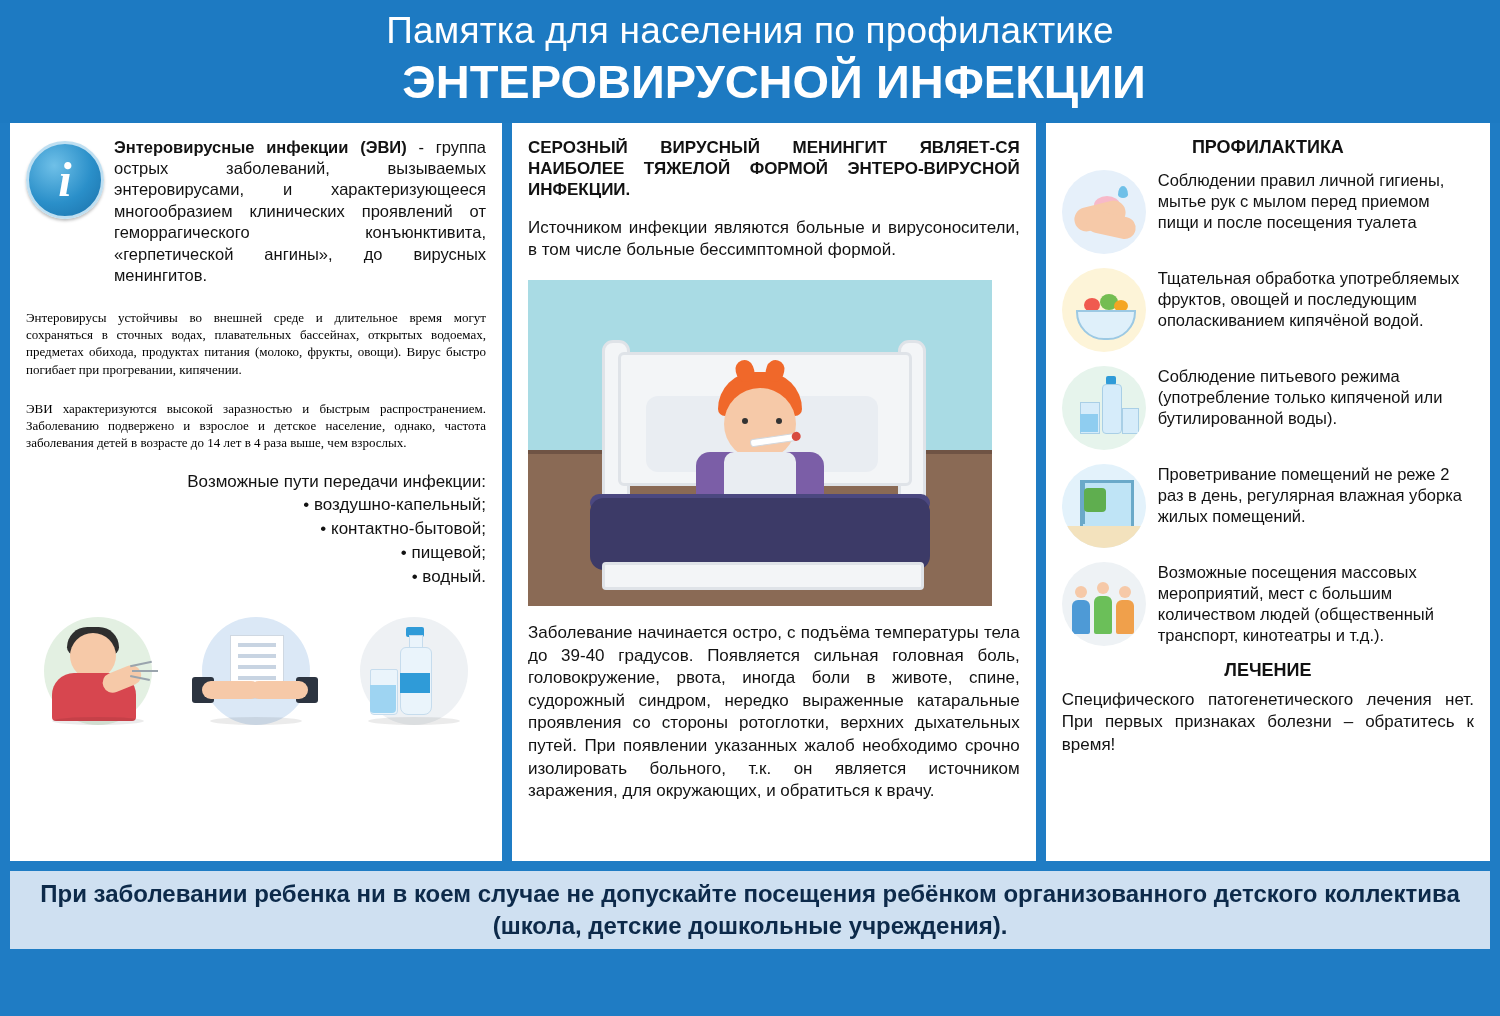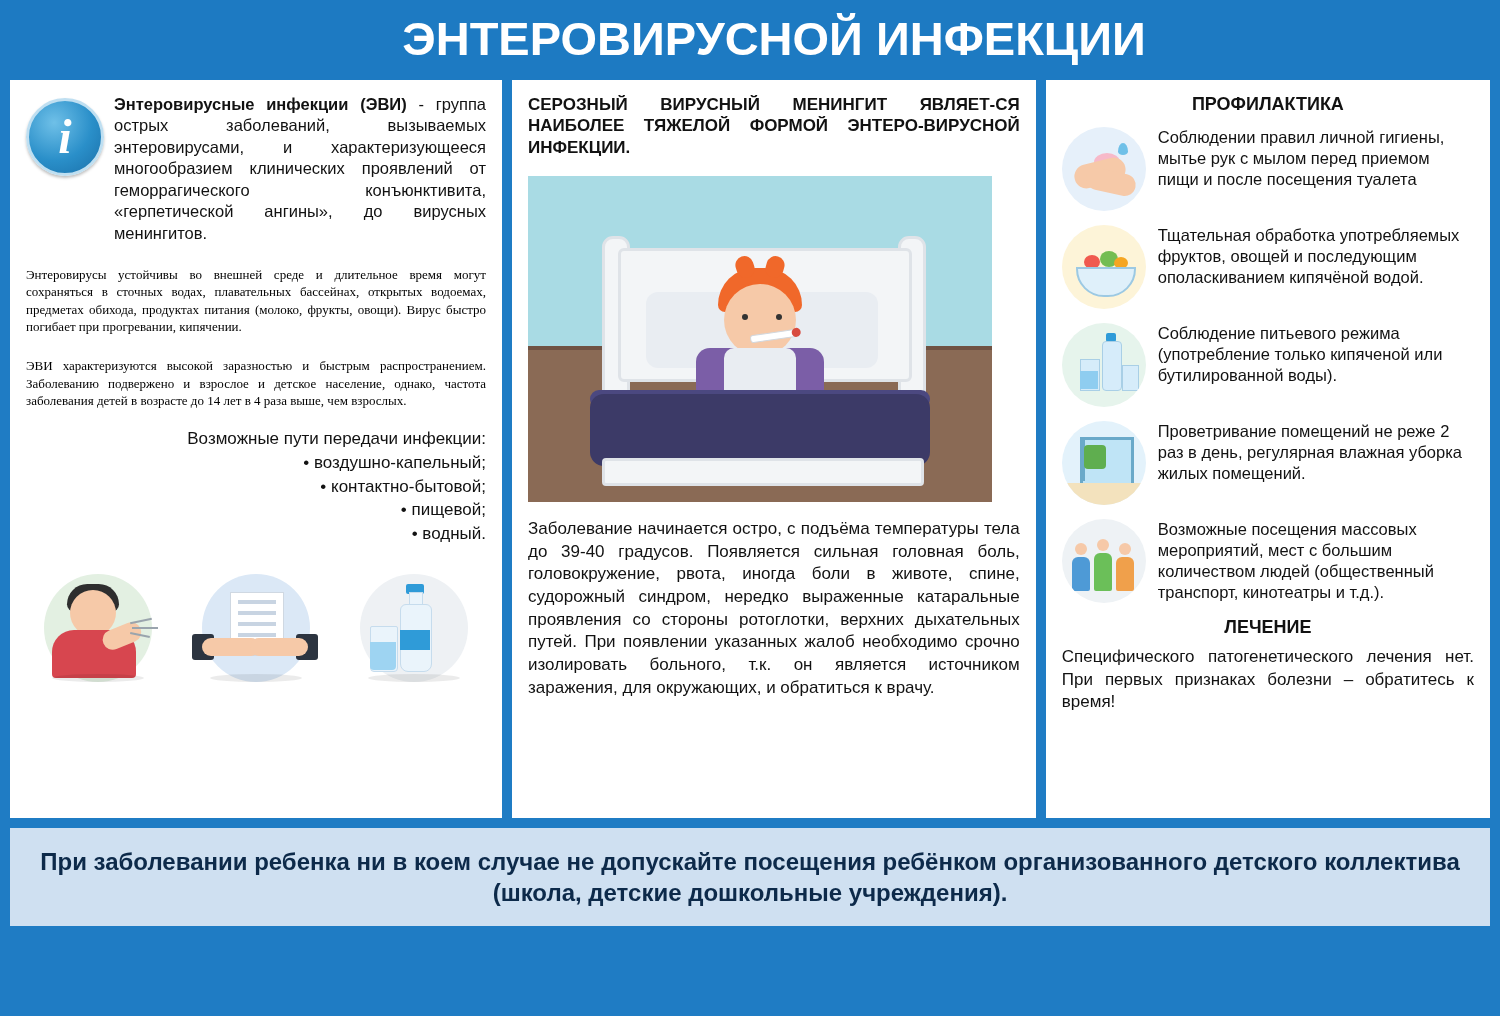--- a/index.html
+++ b/index.html
@@ -400,41 +400,42 @@
     font-size: 17px;
     line-height: 1.32;
     text-align: justify;
     color: #121212;
   }
 
   
   .footer {
     margin: 10px 10px 0 10px;
     background: #cfe0f1;
-    height: 98px;
+    height: 78px;
     display: flex;
     align-items: center;
     justify-content: center;
     text-align: center;
     box-sizing: border-box;
     padding: 0 20px;
   }
   .footer-text {
     color: #0d2a4a;
     font-size: 24px;
     font-weight: bold;
     line-height: 1.30;
   }
 </style>
 </head>
 <body>
 
 <div class="poster">
 
   <div class="header">
+    <div class="header-line1">Памятка для населения по профилактике</div>
     <div class="header-line2">ЭНТЕРОВИРУСНОЙ ИНФЕКЦИИ</div>
   </div>
 
   <div class="columns">
 
     <div class="col col-left">
       <div class="intro">
         <div class="info-badge">i</div>
         <div class="intro-text">
           <b>Энтеровирусные инфекции (ЭВИ)</b><span> - группа острых заболеваний, вызываемых энтеровирусами, и характеризующееся многообразием клинических проявлений от геморрагического конъюнктивита, «герпетической ангины», до вирусных менингитов.</span>
@@ -489,20 +490,21 @@
           <div class="bt-label"></div>
           <div class="bt-glass"></div>
           <div class="bt-glass-water"></div>
           <div class="shadow"></div>
         </div>
       </div>
     </div>
 
     <div class="col col-mid">
       <div class="mid-title">СЕРОЗНЫЙ ВИРУСНЫЙ МЕНИНГИТ ЯВЛЯЕТ-СЯ НАИБОЛЕЕ ТЯЖЕЛОЙ ФОРМОЙ ЭНТЕРО-ВИРУСНОЙ ИНФЕКЦИИ.</div>
+      <div class="mid-para">Источником инфекции являются больные и вирусоносители, в том числе больные бессимптомной формой.</div>
 
       <div class="bed-illustration">
         <div class="wall-line"></div>
         <div class="post-l"></div>
         <div class="post-r"></div>
         <div class="bed-head"></div>
         <div class="pillow"></div>
         <div class="child-hair"></div>
         <div class="child-head"></div>
         <div class="eye-l"></div>

